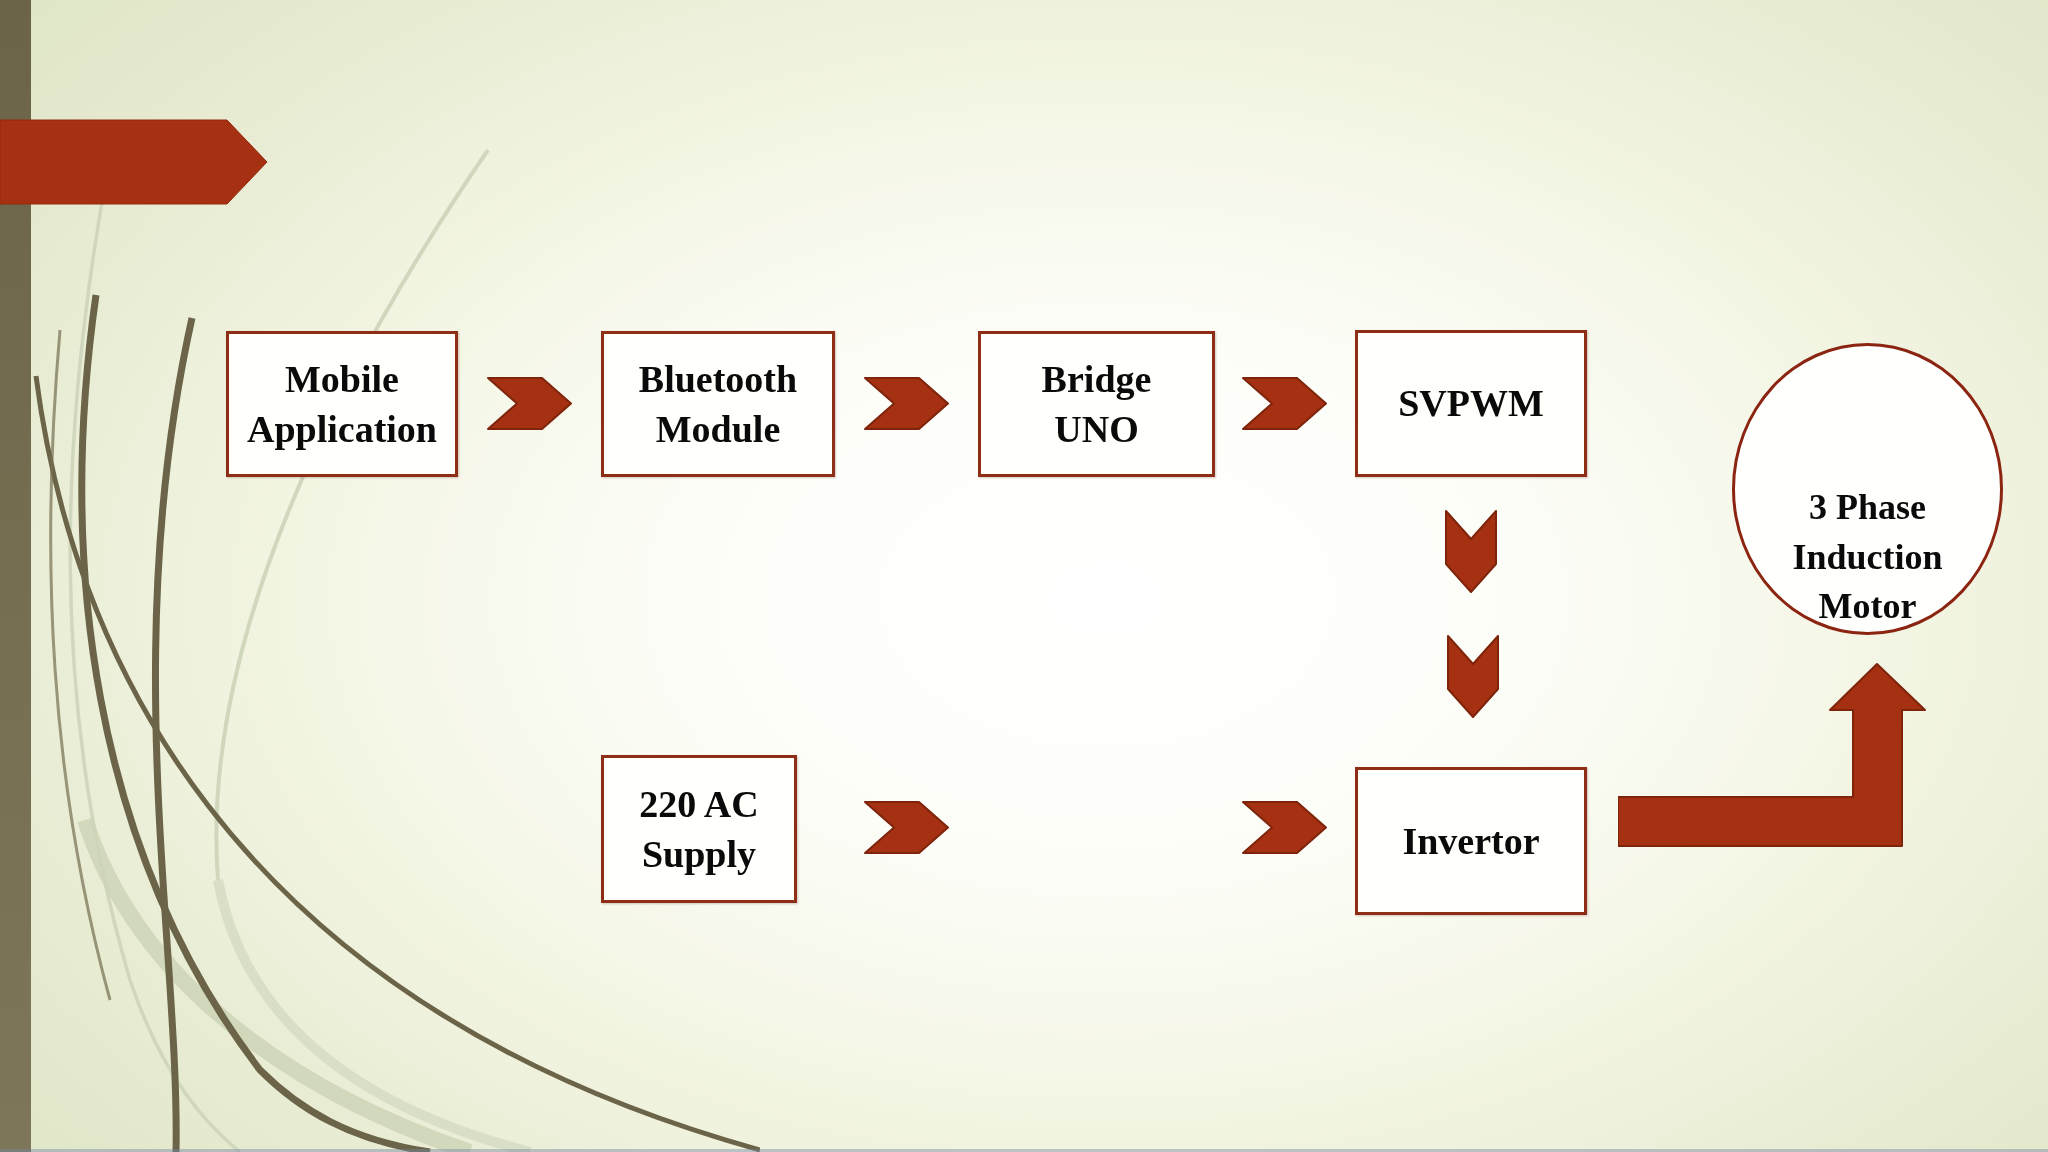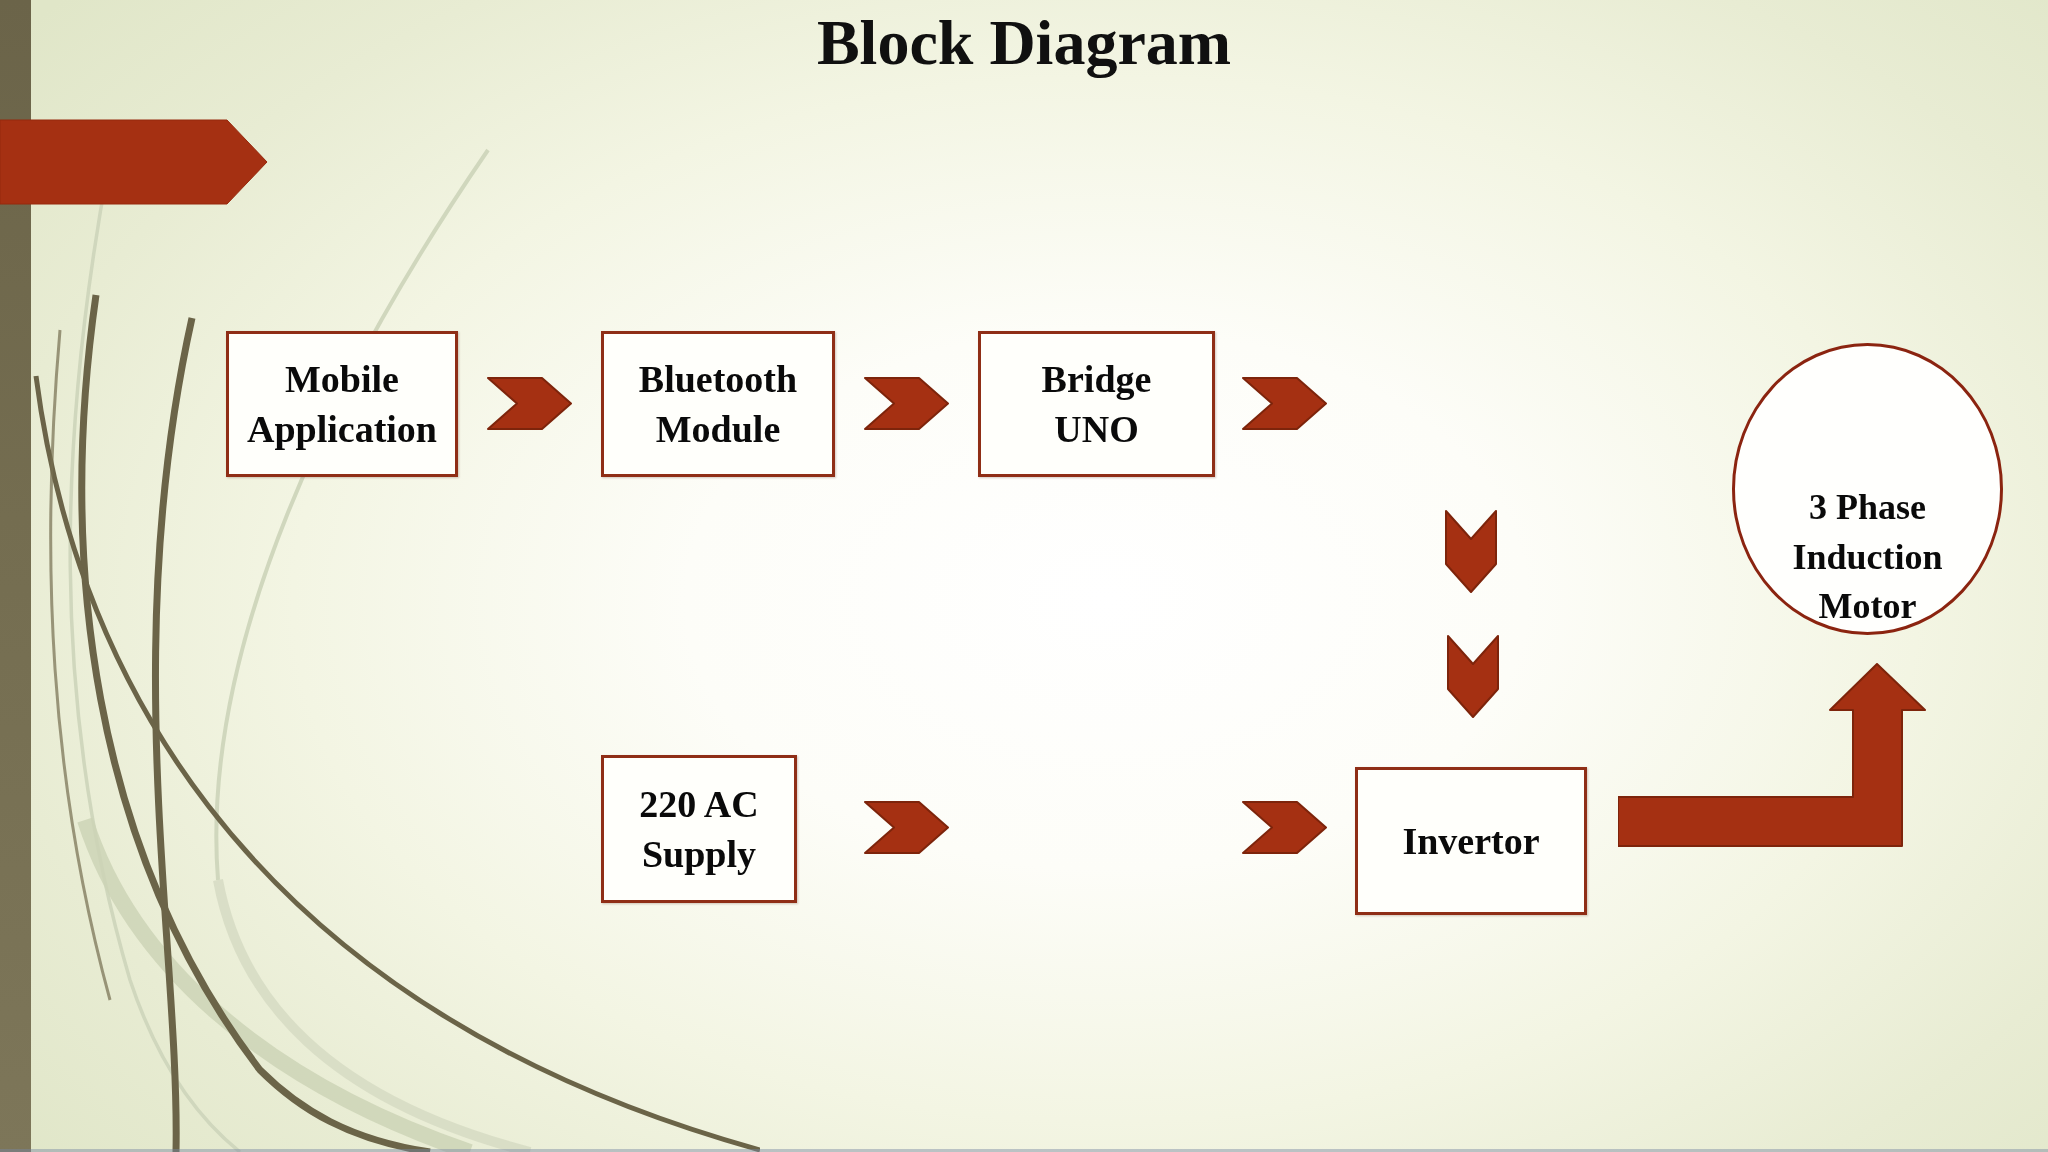--- a/index.html
+++ b/index.html
@@ -83,33 +83,35 @@
     <path d="M 36,376 C 70,640 220,1000 760,1150" fill="none" stroke="#6b6448" stroke-width="5"></path>
     <path d="M 60,330 C 40,560 50,780 110,1000" fill="none" stroke="#756e50" stroke-width="3" opacity="0.7"></path>
   </svg>
 
   <div class="sidebar"></div>
 
   <svg class="banner" width="268" height="86" viewBox="0 0 268 86">
     <polygon class="banner-fill" points="0,1 227,1 267,43 227,85 0,85"></polygon>
   </svg>
 
-  <div class="title">Block Diagram</div>
 
   <div class="node n0">
       <span>Mobile
 Application</span>
     </div>
   <div class="node n1">
       <span>Bluetooth
 Module</span>
     </div>
   <div class="node n2">
       <span>Bridge
 UNO</span>
+    </div>
+  <div class="node n3">
+      <span>SVPWM</span>
     </div>
 
   <div class="node n4">
       <span>220 AC
 Supply</span>
     </div>
   <div class="node n6">
       <span>Invertor</span>
     </div>
 

